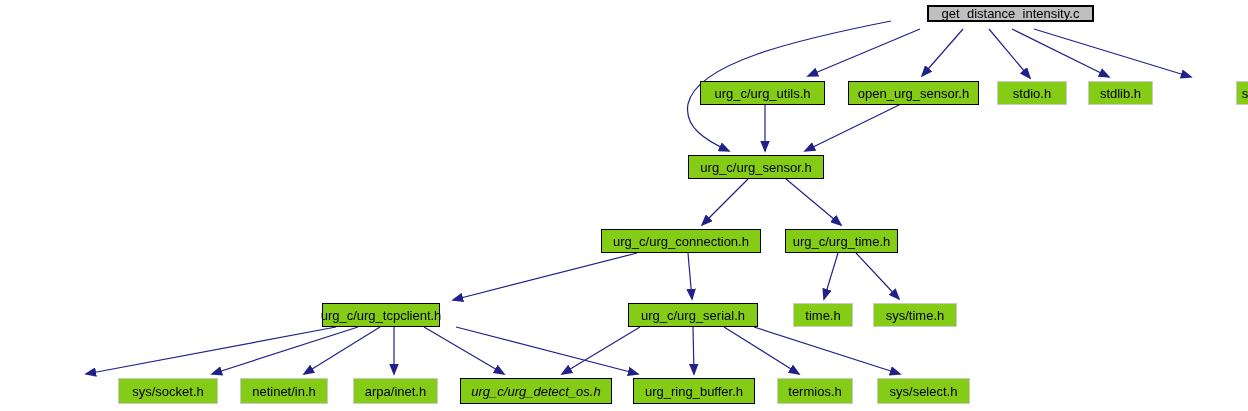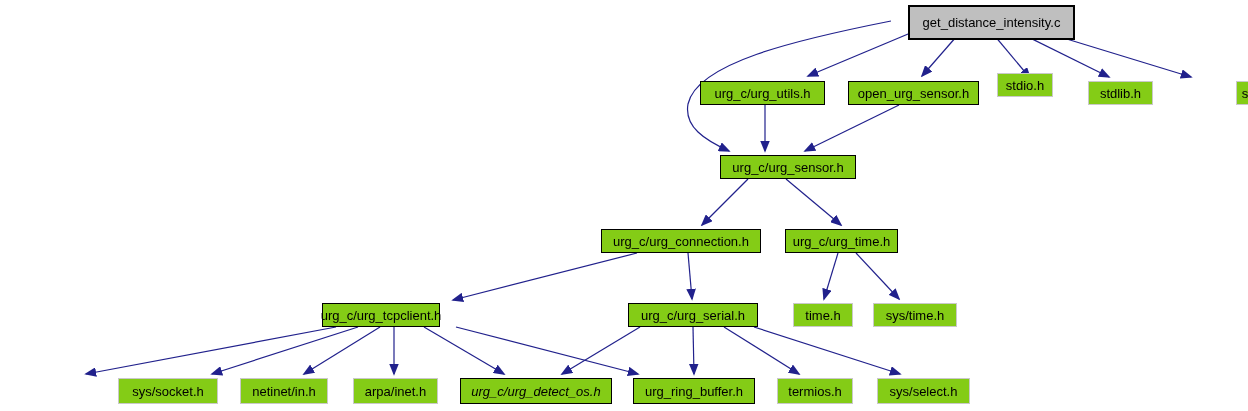--- a/index.html
+++ b/index.html
@@ -66,27 +66,27 @@
       <path d="M380,327 L304,374" fill="none" stroke="#21218c" stroke-width="1.2" marker-end="url(#arrow)"></path>
       <path d="M394,327 L394,374" fill="none" stroke="#21218c" stroke-width="1.2" marker-end="url(#arrow)"></path>
       <path d="M424,327 L504,374" fill="none" stroke="#21218c" stroke-width="1.2" marker-end="url(#arrow)"></path>
       <path d="M456,327 L638,374" fill="none" stroke="#21218c" stroke-width="1.2" marker-end="url(#arrow)"></path>
       <path d="M640,327 L562,374" fill="none" stroke="#21218c" stroke-width="1.2" marker-end="url(#arrow)"></path>
       <path d="M693,327 L694,374" fill="none" stroke="#21218c" stroke-width="1.2" marker-end="url(#arrow)"></path>
       <path d="M724,327 L799,374" fill="none" stroke="#21218c" stroke-width="1.2" marker-end="url(#arrow)"></path>
       <path d="M754,327 L900,374" fill="none" stroke="#21218c" stroke-width="1.2" marker-end="url(#arrow)"></path>
     </svg>
 
-<div class="node root" style="left: 908px; top: 5px; width: 167px; height: 35px;">get_distance_intensity.c</div>
+<div class="node root" style="left: 927px; top: 5px; width: 167px; height: 17px;">get_distance_intensity.c</div>
     <div class="node internal" style="left: 700px; top: 81px; width: 125px; height: 24px;">urg_c/urg_utils.h</div>
     <div class="node internal" style="left: 848px; top: 81px; width: 131px; height: 24px;">open_urg_sensor.h</div>
-    <div class="node external" style="left: 997px; top: 73px; width: 56px; height: 24px;">stdio.h</div>
+    <div class="node external" style="left: 997px; top: 81px; width: 70px; height: 24px;">stdio.h</div>
     <div class="node external" style="left: 1088px; top: 81px; width: 65px; height: 24px;">stdlib.h</div>
     <div class="node external" style="left: 1236px; top: 81px; width: 54px; height: 24px;">string.h</div>
-    <div class="node internal" style="left: 720px; top: 155px; width: 136px; height: 24px;">urg_c/urg_sensor.h</div>
+    <div class="node internal" style="left: 688px; top: 155px; width: 136px; height: 24px;">urg_c/urg_sensor.h</div>
     <div class="node internal" style="left: 601px; top: 229px; width: 160px; height: 24px;">urg_c/urg_connection.h</div>
     <div class="node internal" style="left: 785px; top: 229px; width: 113px; height: 24px;">urg_c/urg_time.h</div>
     <div class="node internal" style="left: 322px; top: 303px; width: 118px; height: 24px;">urg_c/urg_tcpclient.h</div>
     <div class="node internal" style="left: 628px; top: 303px; width: 130px; height: 24px;">urg_c/urg_serial.h</div>
     <div class="node external" style="left: 793px; top: 303px; width: 60px; height: 24px;">time.h</div>
     <div class="node external" style="left: 873px; top: 303px; width: 84px; height: 24px;">sys/time.h</div>
     <div class="node external" style="left: 118px; top: 378px; width: 100px; height: 26px;">sys/socket.h</div>
     <div class="node external" style="left: 240px; top: 378px; width: 88px; height: 26px;">netinet/in.h</div>
     <div class="node external" style="left: 353px; top: 378px; width: 85px; height: 26px;">arpa/inet.h</div>
     <div class="node internal" style="left: 460px; top: 378px; width: 152px; height: 26px; font-style: italic;">urg_c/urg_detect_os.h</div>

